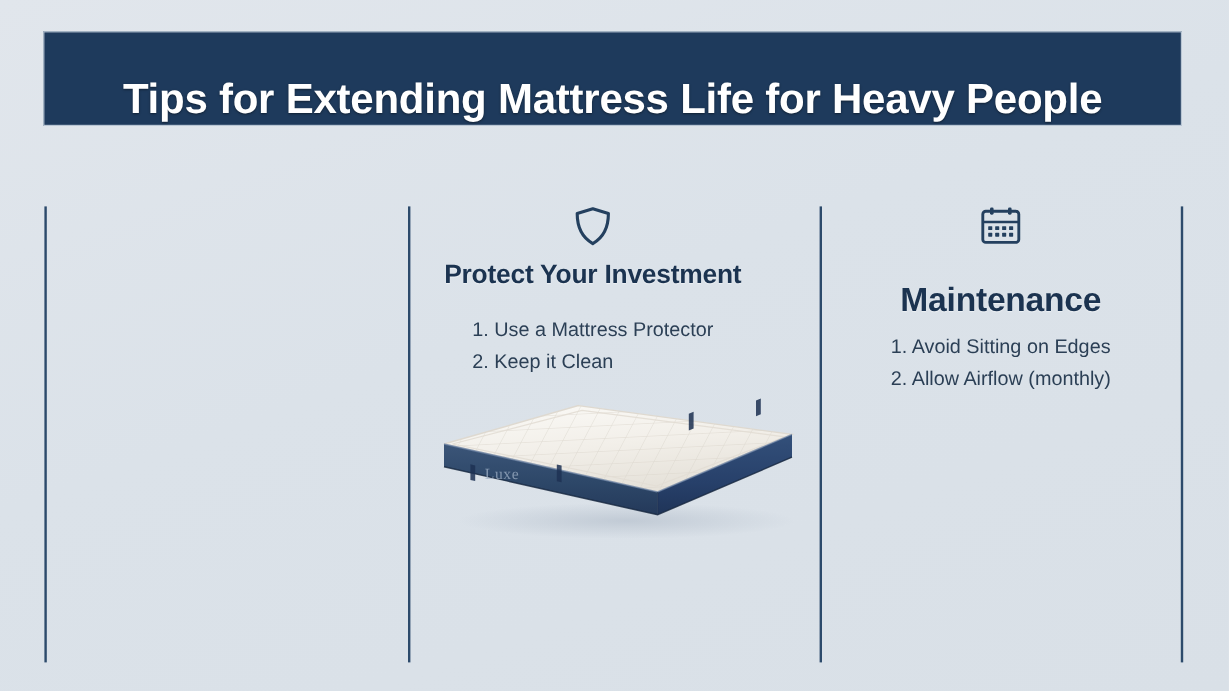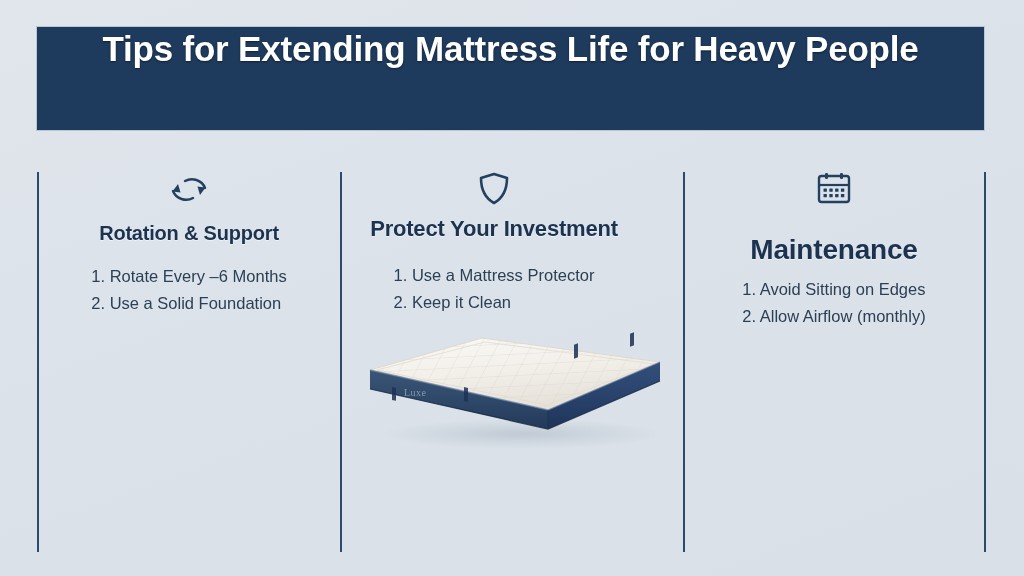--- a/index.html
+++ b/index.html
@@ -12,24 +12,24 @@
   #canvas {
     position:relative;
     width:1024px; height:576px;
     background:linear-gradient(160deg,#e1e6ec 0%,#dbe2e9 45%,#d9e0e7 100%);
   }
 
   
   #header {
     position:absolute;
     left:36px; top:26px;
-    width:949px; height:105px;
+    width:949px; height:79px;
     background:#1e3a5c;
     border:1px solid #b9c6d4;
-    display:flex; align-items:flex-start; justify-content:center;
+    display:flex; align-items:flex-end; justify-content:center;
   }
   #header-title {
     color:#ffffff;
     font-size:35px;
     font-weight:bold;
     line-height:1.24;
     text-align:center;
     letter-spacing:-0.2px;
     text-shadow:0 1px 2px rgba(0,0,0,0.45);
     padding:0 30px;
@@ -92,56 +92,41 @@
   
   #mattress-figure {
     position:absolute;
     left:352px; top:330px;
     width:325px; height:125px;
   }
   #mattress-figure svg { display:block; width:100%; height:100%; }
   #mattress-logo-text {
     position:absolute;
     left:52px; top:57px;
-    font-size:10px;
+    font-size:13px;
     color:#9fb0c6;
     letter-spacing:0.5px;
     opacity:0.75;
     font-family:"Liberation Serif", serif;
   }
 </style>
 </head>
 <body>
 
 <div id="canvas">
 
   <div id="header">
     <div id="header-title">Tips for Extending Mattress Life for Heavy People</div>
   </div>
 
   <div class="divider" id="divider-0"></div>
   <div class="divider" id="divider-1"></div>
   <div class="divider" id="divider-2"></div>
   <div class="divider" id="divider-3"></div>
 
-  <div class="column" id="column-0">
-    <div class="col-icon">
-      <svg width="46" height="34" viewBox="0 0 46 34" fill="none">
-        <path d="M7 19 C10 27, 20 30, 27 26" stroke="#24405f" stroke-width="2.4" stroke-linecap="round" fill="none"></path>
-        <path d="M39 16 C36 8, 26 5, 19 9" stroke="#24405f" stroke-width="2.4" stroke-linecap="round" fill="none"></path>
-        <path d="M12 12 L6.5 19.5 L14.5 20.5 Z" fill="#24405f"></path>
-        <path d="M34 23 L39.5 15.5 L31.5 14.5 Z" fill="#24405f"></path>
-      </svg>
-    </div>
-    <div class="col-title">Rotation &amp; Support</div>
-    <ul class="col-list">
-      <li>1. Rotate Every –6 Months</li>
-      <li>2. Use a Solid Foundation</li>
-    </ul>
-  </div>
 
   <div class="column" id="column-1">
     <div class="col-icon">
       <svg width="34" height="38" viewBox="0 0 34 38" fill="none">
         <path d="M17 4 L30 8 C30 20, 26 28, 17 33 C8 28, 4 20, 4 8 Z" stroke="#24405f" stroke-width="2.6" stroke-linejoin="round" fill="none"></path>
       </svg>
     </div>
     <div class="col-title">Protect Your Investment</div>
     <ul class="col-list">
       <li>1. Use a Mattress Protector</li>

